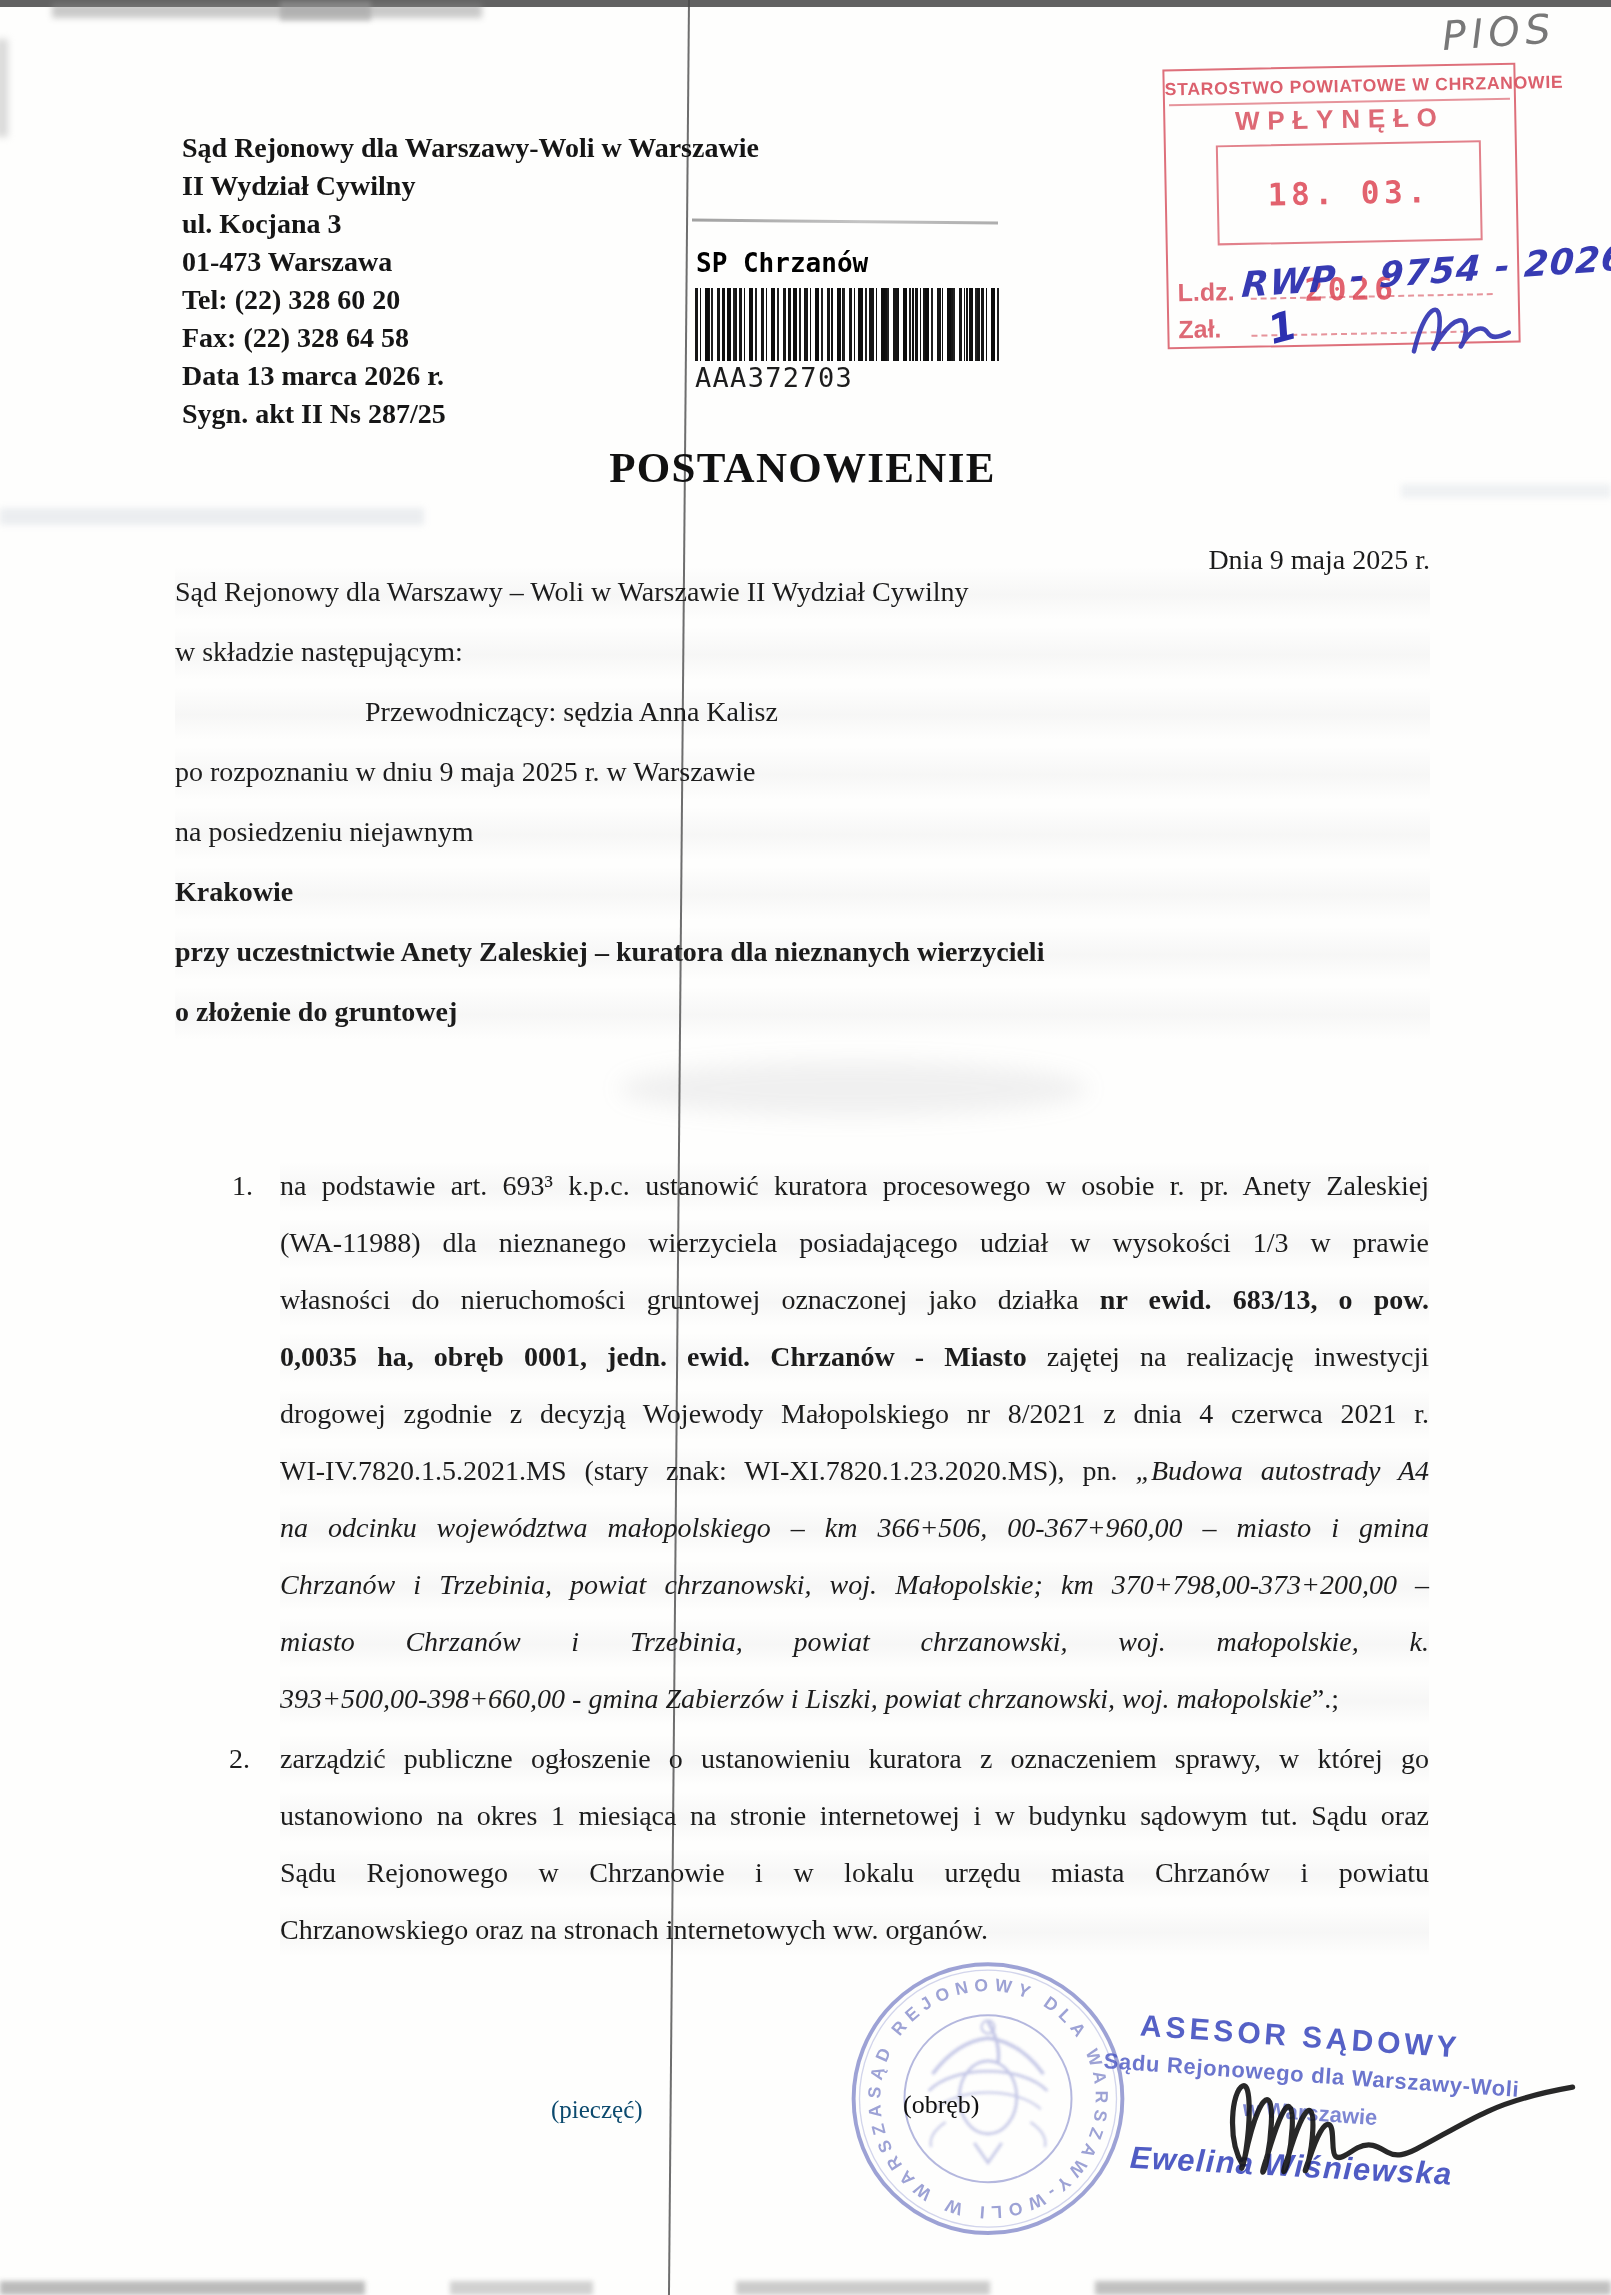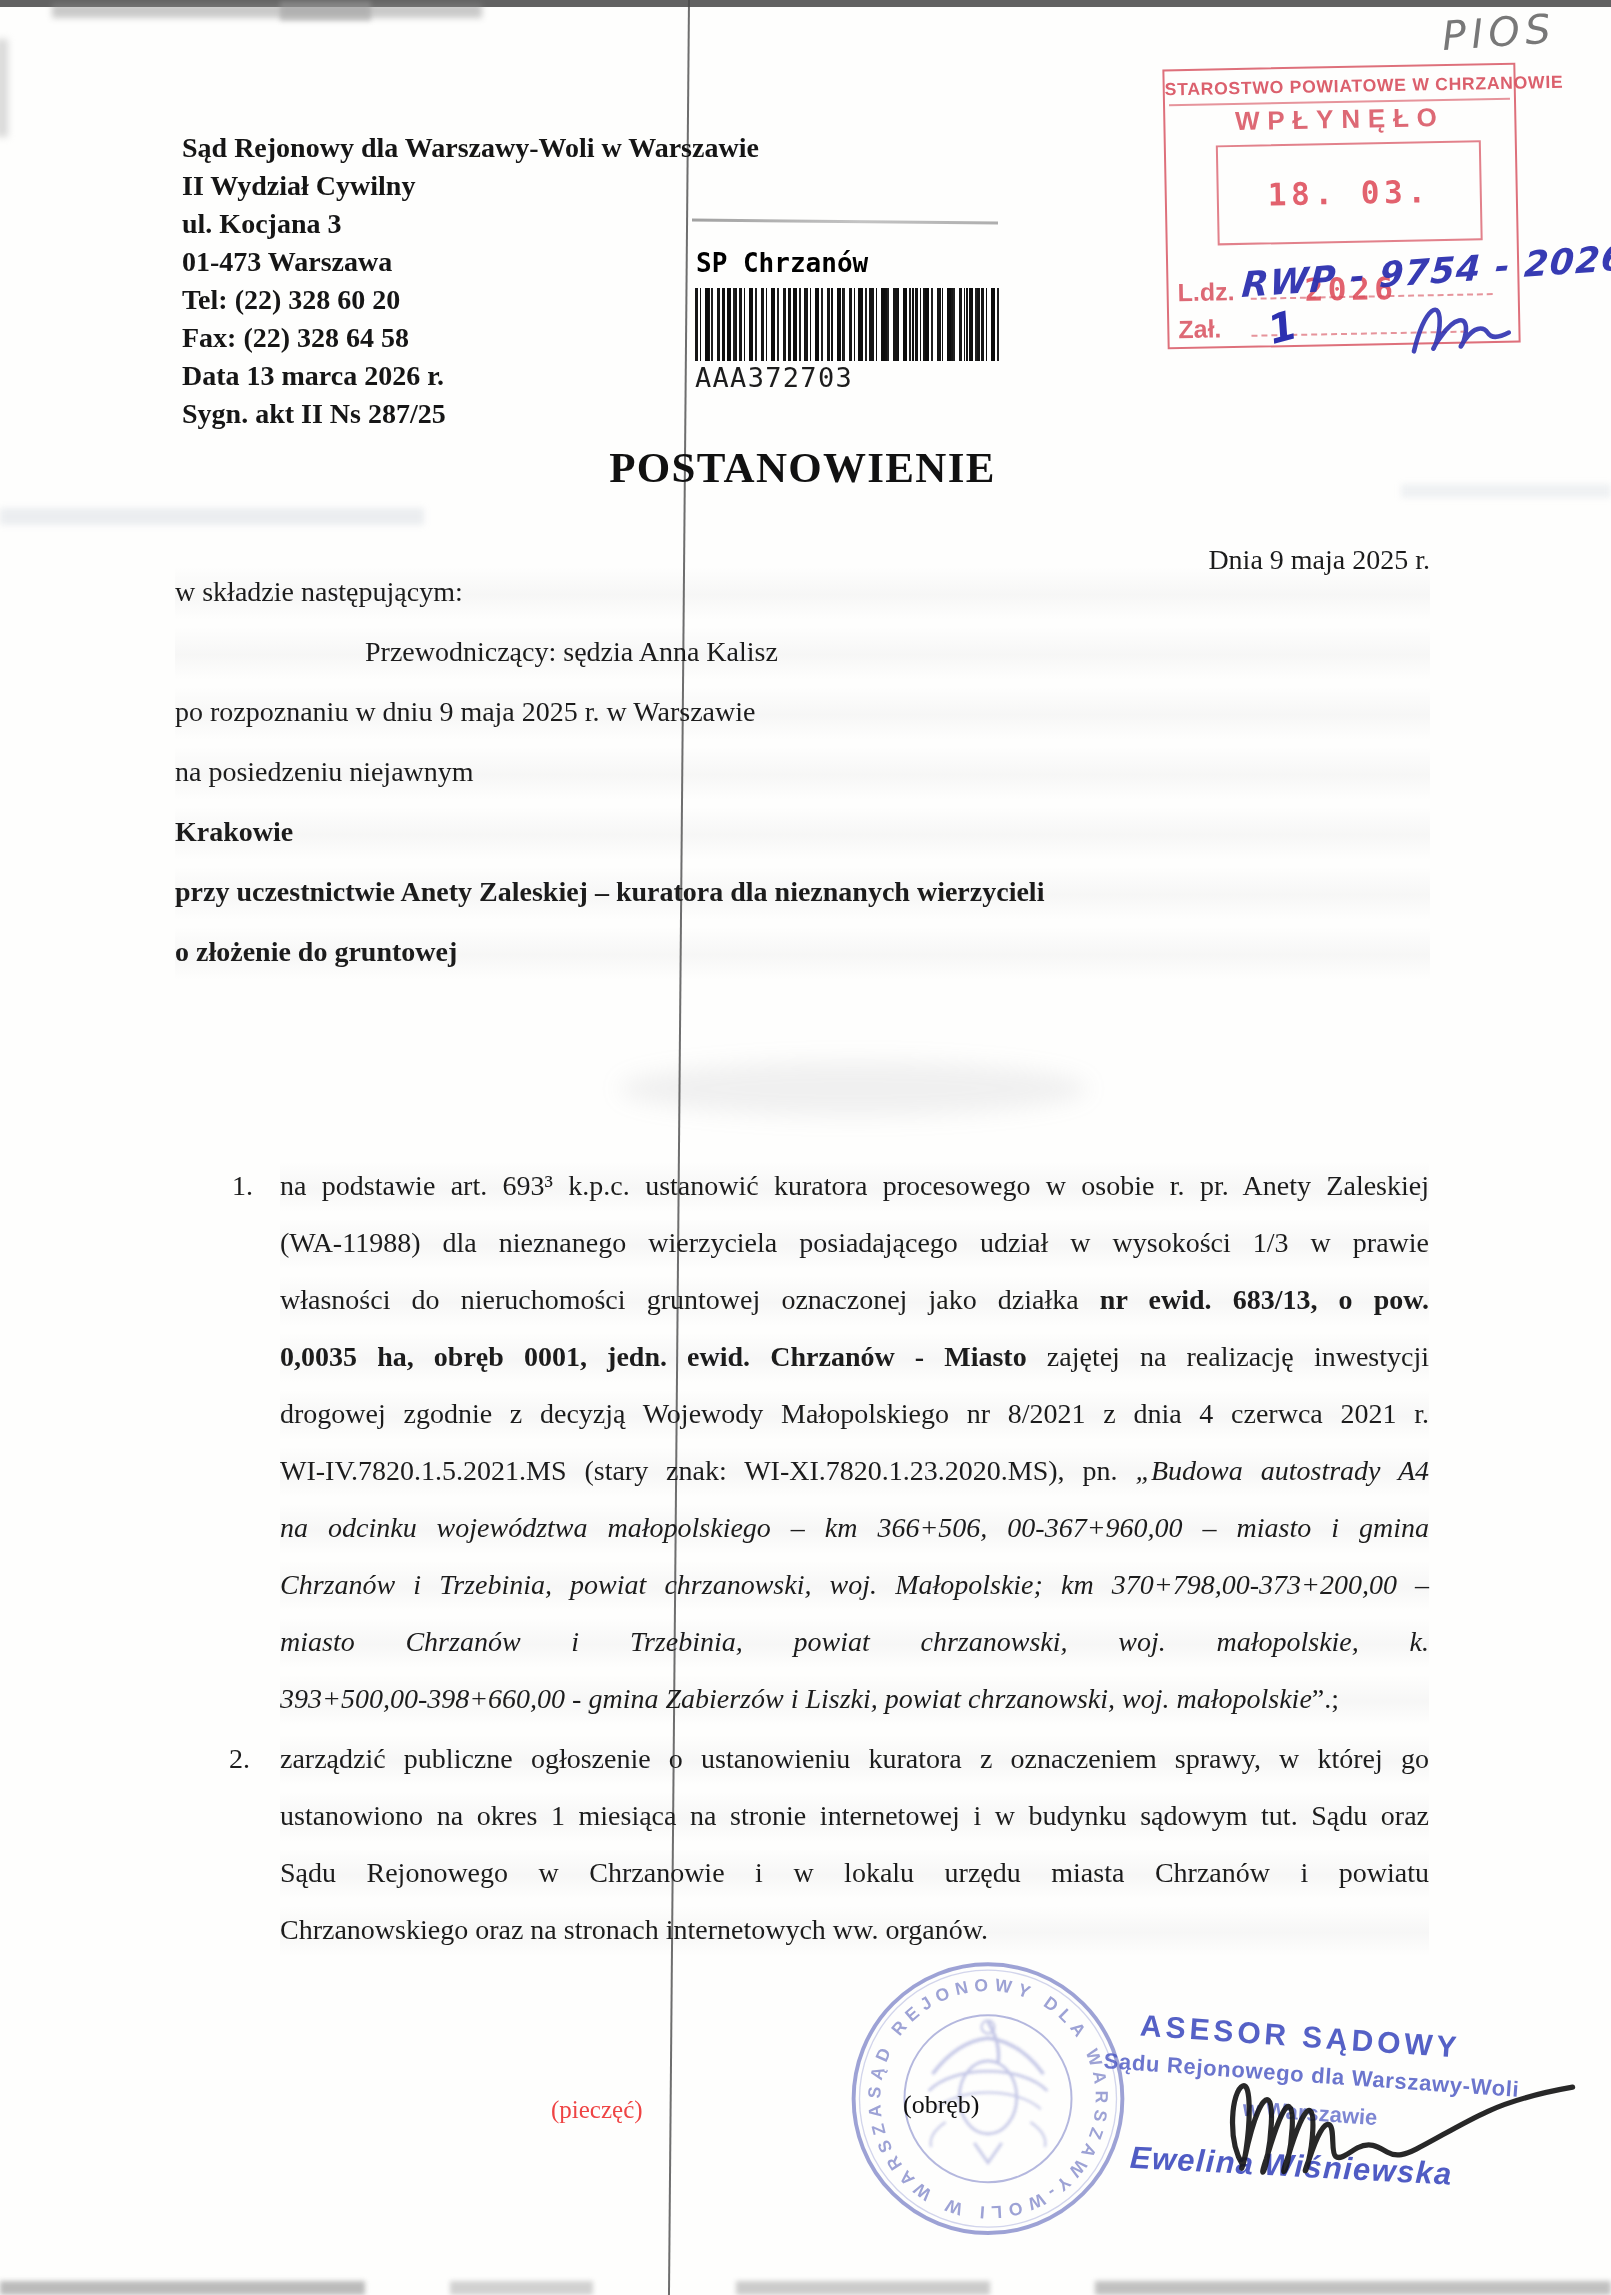--- a/index.html
+++ b/index.html
@@ -81,21 +81,21 @@
     font-weight:bold;font-size:29px;}
   .item-no{position:absolute;font-size:28px;}
   .no1{left:232px;top:1157px;height:57px;line-height:57px;}
   .no2{left:229px;top:1730px;height:57px;line-height:57px;}
   .list{position:absolute;width:1149px;left:280px;font-size:28px;}
   .list .tl{height:57px;line-height:57px;}
   .list1{top:1157px;}
   .list2{top:1730px;}
   .tl{background:linear-gradient(0deg,rgba(0,0,0,0) 4%,rgba(110,110,120,.05) 45%,rgba(0,0,0,0) 92%);}
   
-  .pieczec{position:absolute;left:551px;top:2096px;font-size:25px;color:#ef4444;}
+  .pieczec{position:absolute;left:551px;top:2096px;font-size:25px;color:#0c4a6e;}
   .sedzia{position:absolute;left:903px;top:2090px;font-size:26px;color:#101010;z-index:5;}
   .seal{position:absolute;left:836px;top:1959px;z-index:2;}
   .asesor{position:absolute;left:1107px;top:2022px;width:456px;transform:rotate(4deg);
     font-family:"Liberation Sans", sans-serif;color:#4754c2;z-index:3;}
   .as1{position:absolute;left:34px;top:0;font-weight:bold;font-size:30px;letter-spacing:3.9px;white-space:nowrap;opacity:.92;}
   .as2{position:absolute;left:0;top:42px;font-weight:bold;font-size:22px;letter-spacing:0.7px;white-space:nowrap;opacity:.8;}
   .as3{position:absolute;left:142px;top:80px;font-weight:bold;font-size:22px;white-space:nowrap;opacity:.7;}
   .as4{position:absolute;left:33px;top:129px;font-weight:bold;font-style:italic;font-size:31px;letter-spacing:1.3px;white-space:nowrap;transform:rotate(-1deg);opacity:.95;}
   .sig-black{position:absolute;left:1181px;top:2061px;z-index:6;}
 </style>
@@ -148,20 +148,21 @@
     <div class="zal-val ink">1</div>
     <svg class="ink-squiggle" width="150" height="85" viewBox="0 0 230 130">
       <path d="M14,96 C32,28 58,14 54,58 C50,94 32,106 56,74 C76,46 98,40 94,68 C90,92 78,98 94,78 C106,62 120,58 128,70 C134,80 148,76 160,70" fill="none" stroke="#2d31b0" stroke-width="7" stroke-linecap="round" opacity=".9"></path>
     </svg>
   </div>
 
   <div class="doc-title">POSTANOWIENIE</div>
   <div class="date-line">Dnia 9 maja 2025 r.</div>
 
   <div class="intro">
+      <div class="tl"><span>Sąd Rejonowy dla Warszawy – Woli w Warszawie II Wydział Cywilny</span></div>
       <div class="tl"><span>w składzie następującym:</span></div>
       <div class="tl" style="padding-left: 190px;"><span>Przewodniczący: sędzia Anna Kalisz</span></div>
       <div class="tl"><span>po rozpoznaniu w dniu 9 maja 2025 r. w Warszawie</span></div>
       <div class="tl"><span>na posiedzeniu niejawnym</span></div>
       <div class="tl"><span class="b">Krakowie</span></div>
       <div class="tl"><span class="b">przy uczestnictwie Anety Zaleskiej – kuratora dla nieznanych wierzycieli</span></div>
       <div class="tl"><span class="b">o złożenie do gruntowej</span></div>
     </div>
 
 

